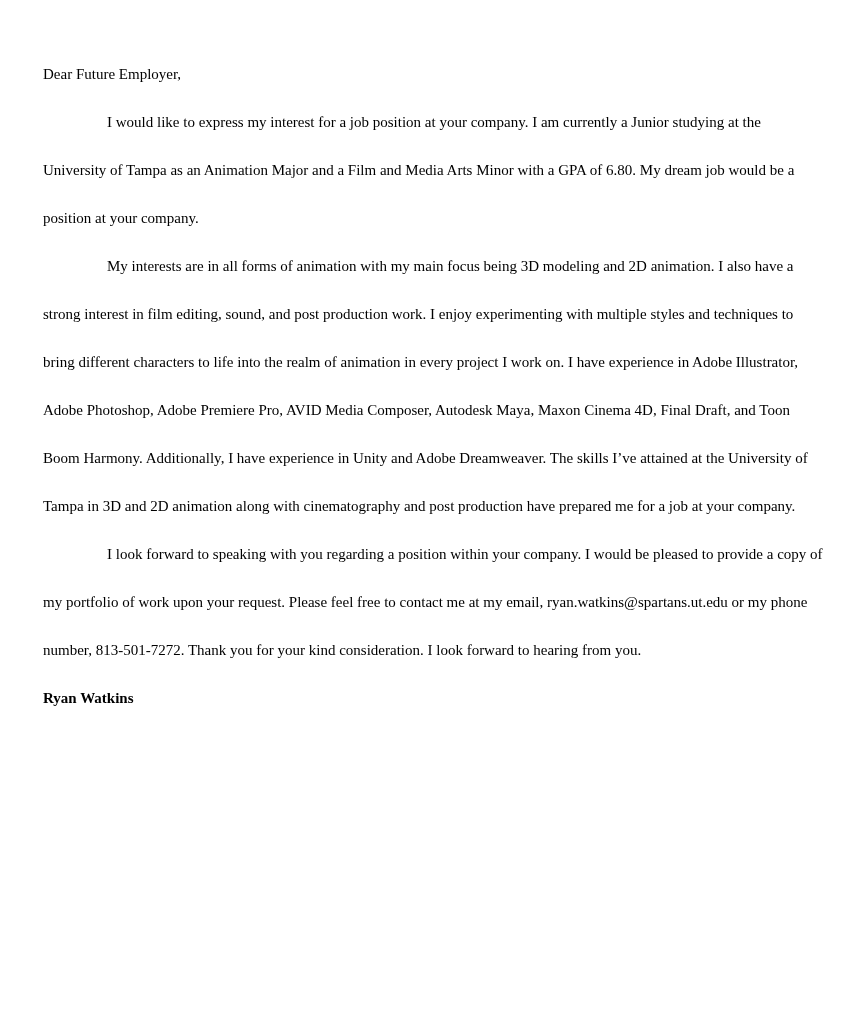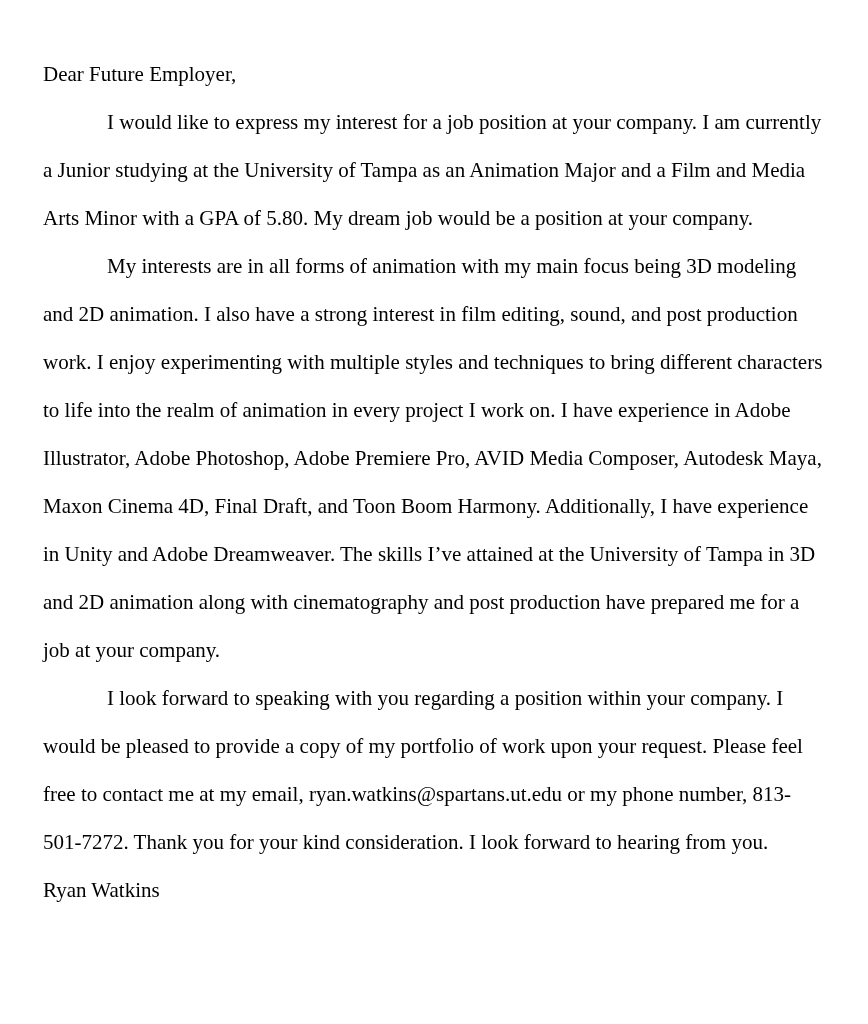--- a/index.html
+++ b/index.html
@@ -16,46 +16,47 @@
   }
   .page {
     box-sizing: border-box;
     width: 868px;
     height: 1024px;
     background: #ffffff;
     padding: 50px 43px 0 43px;
   }
   .page p {
     margin: 0;
-    font-size: 21px;
+    font-size: 15px;
     line-height: 48px;
     text-align: left;
     white-space: normal;
   }
   .salutation {
     text-indent: 0;
   }
   .body-para {
     text-indent: 64px;
   }
   .closing {
     margin-top: 48px !important;
     text-indent: 0;
   }
   .signature {
     text-indent: 0;
+    font-weight: bold;
   }
 </style>
 </head>
 <body>
 
 <div class="page">
   <p class="salutation">Dear Future Employer,</p>
 
-  <p class="body-para">I would like to express my interest for a job position at your company. I am currently a Junior studying at the University of Tampa as an Animation Major and a Film and Media Arts Minor with a GPA of 5.80. My dream job would be a position at your company.</p>
+  <p class="body-para">I would like to express my interest for a job position at your company. I am currently a Junior studying at the University of Tampa as an Animation Major and a Film and Media Arts Minor with a GPA of 6.80. My dream job would be a position at your company.</p>
 
   <p class="body-para">My interests are in all forms of animation with my main focus being 3D modeling and 2D animation. I also have a strong interest in film editing, sound, and post production work. I enjoy experimenting with multiple styles and techniques to bring different characters to life into the realm of animation in every project I work on. I have experience in Adobe Illustrator, Adobe Photoshop, Adobe Premiere Pro, AVID Media Composer, Autodesk Maya, Maxon Cinema 4D, Final Draft, and Toon Boom Harmony. Additionally, I have experience in Unity and Adobe Dreamweaver. The skills I’ve attained at the University of Tampa in 3D and 2D animation along with cinematography and post production have prepared me for a job at your company.</p>
 
   <p class="body-para">I look forward to speaking with you regarding a position within your company. I would be pleased to provide a copy of my portfolio of work upon your request. Please feel free to contact me at my email, ryan.watkins@spartans.ut.edu or my phone number, 813-501-7272. Thank you for your kind consideration. I look forward to hearing from you.</p>
 
 
   <p class="signature">Ryan Watkins</p>
 </div>
 
 </body></html>

